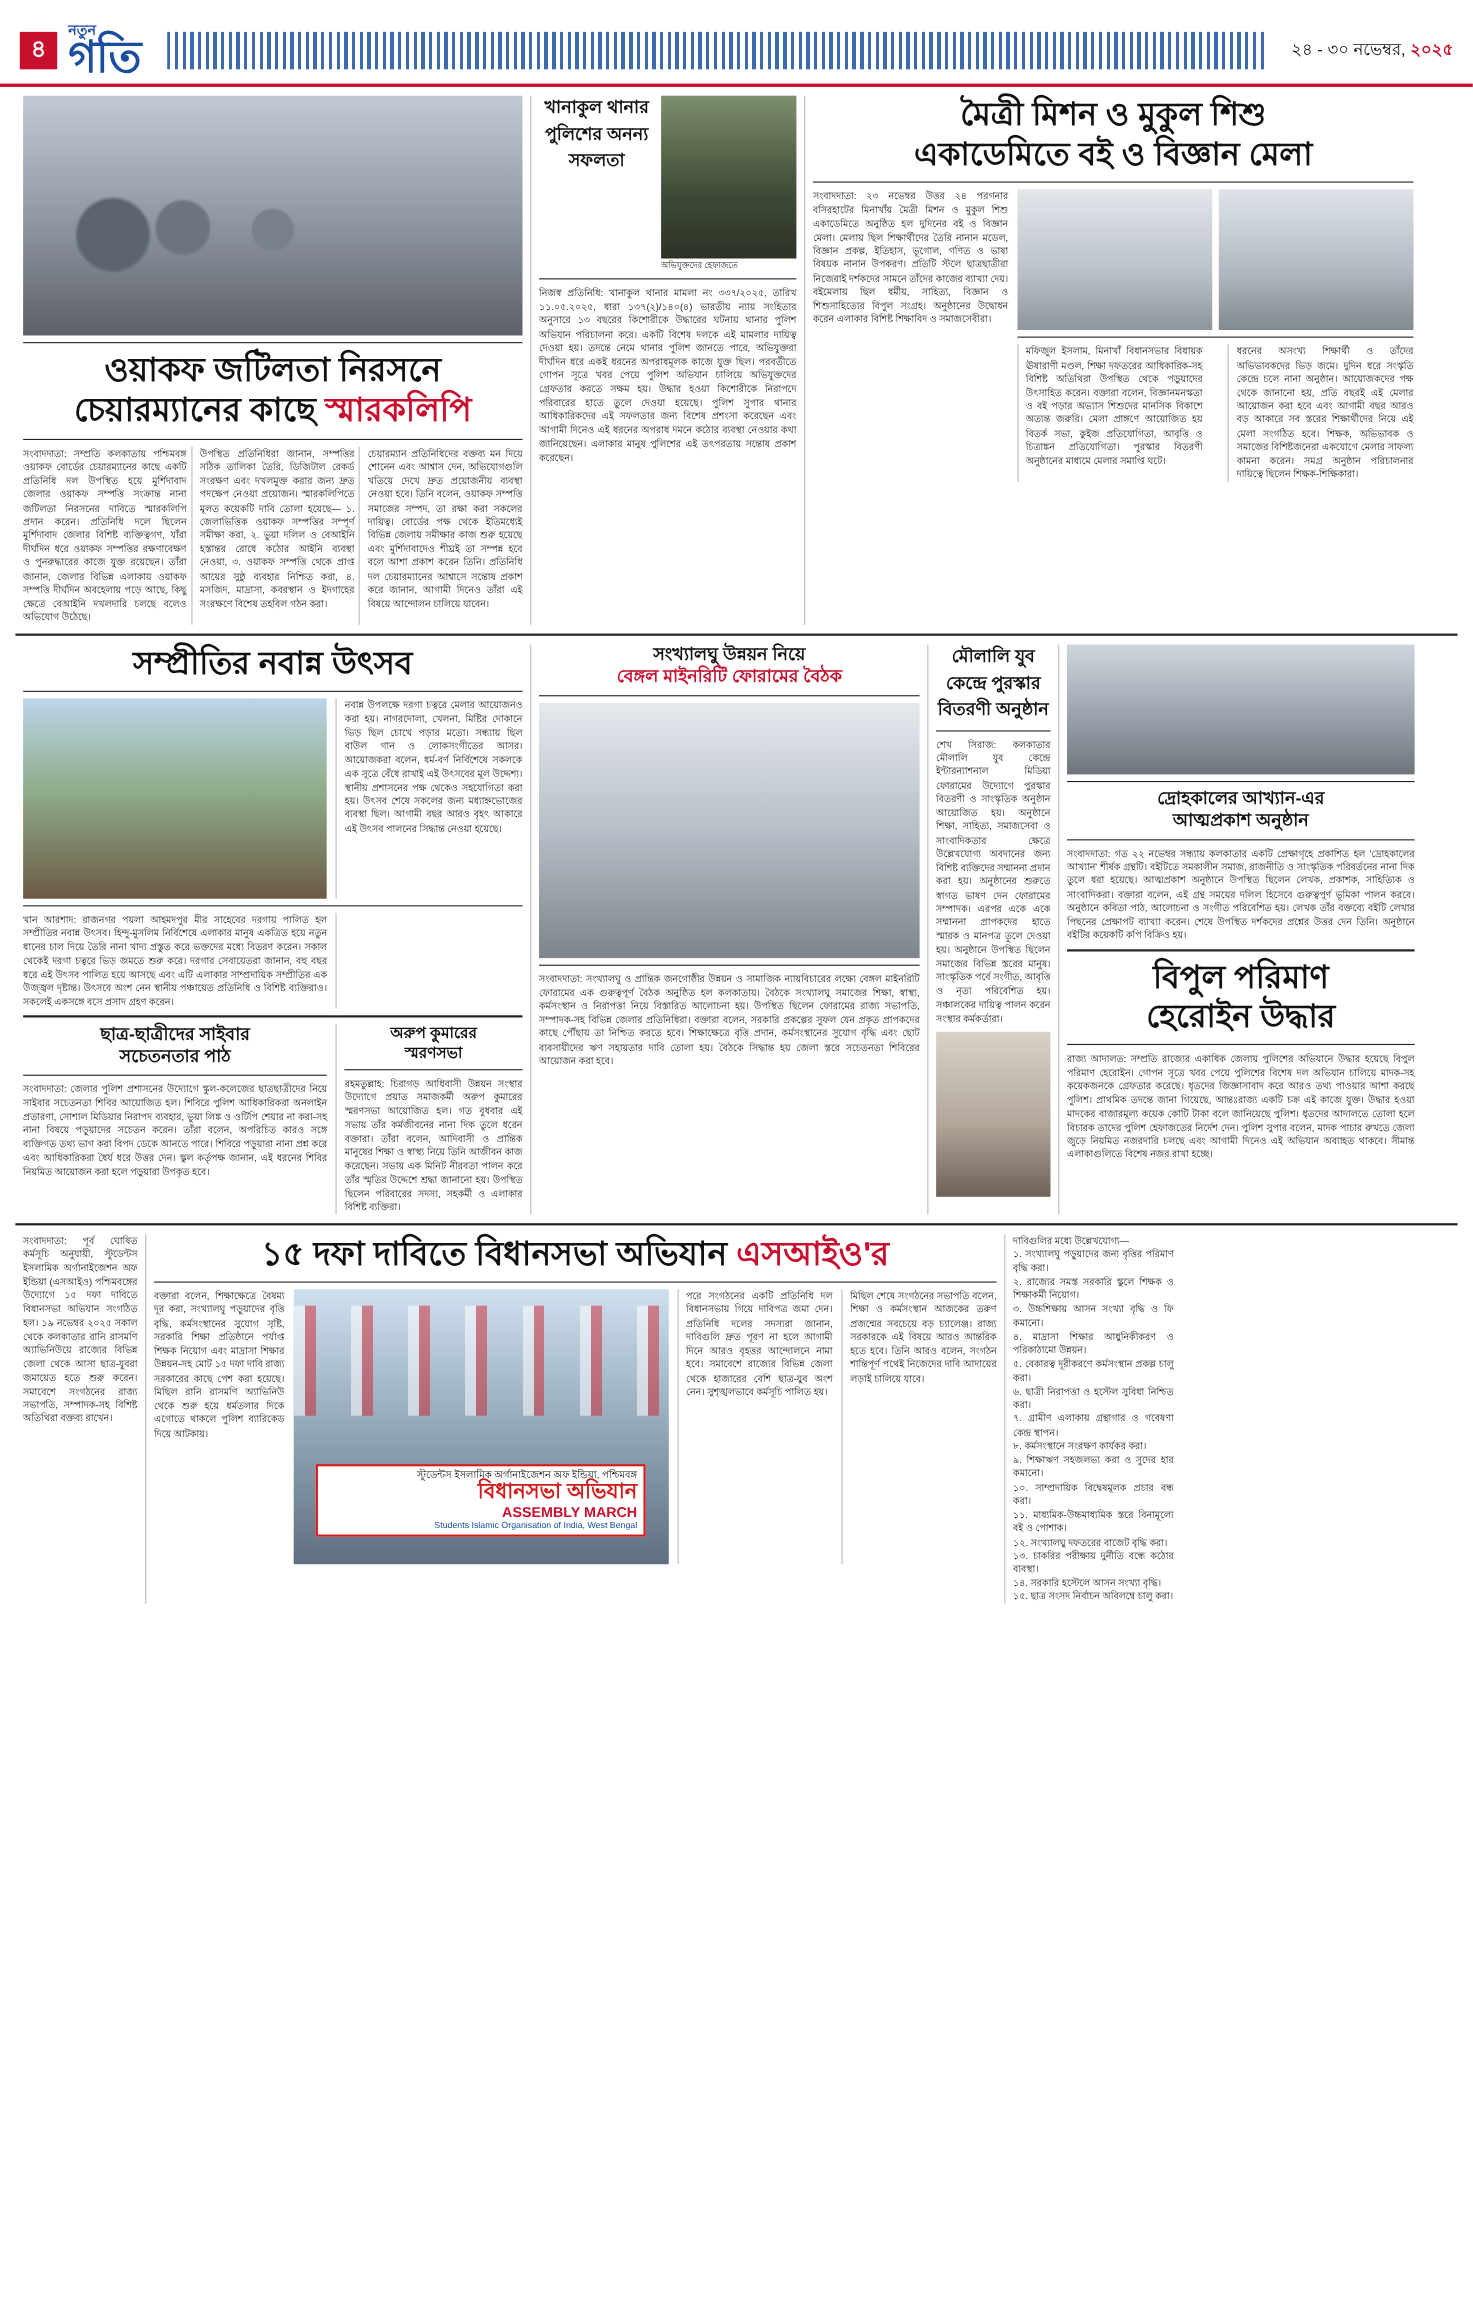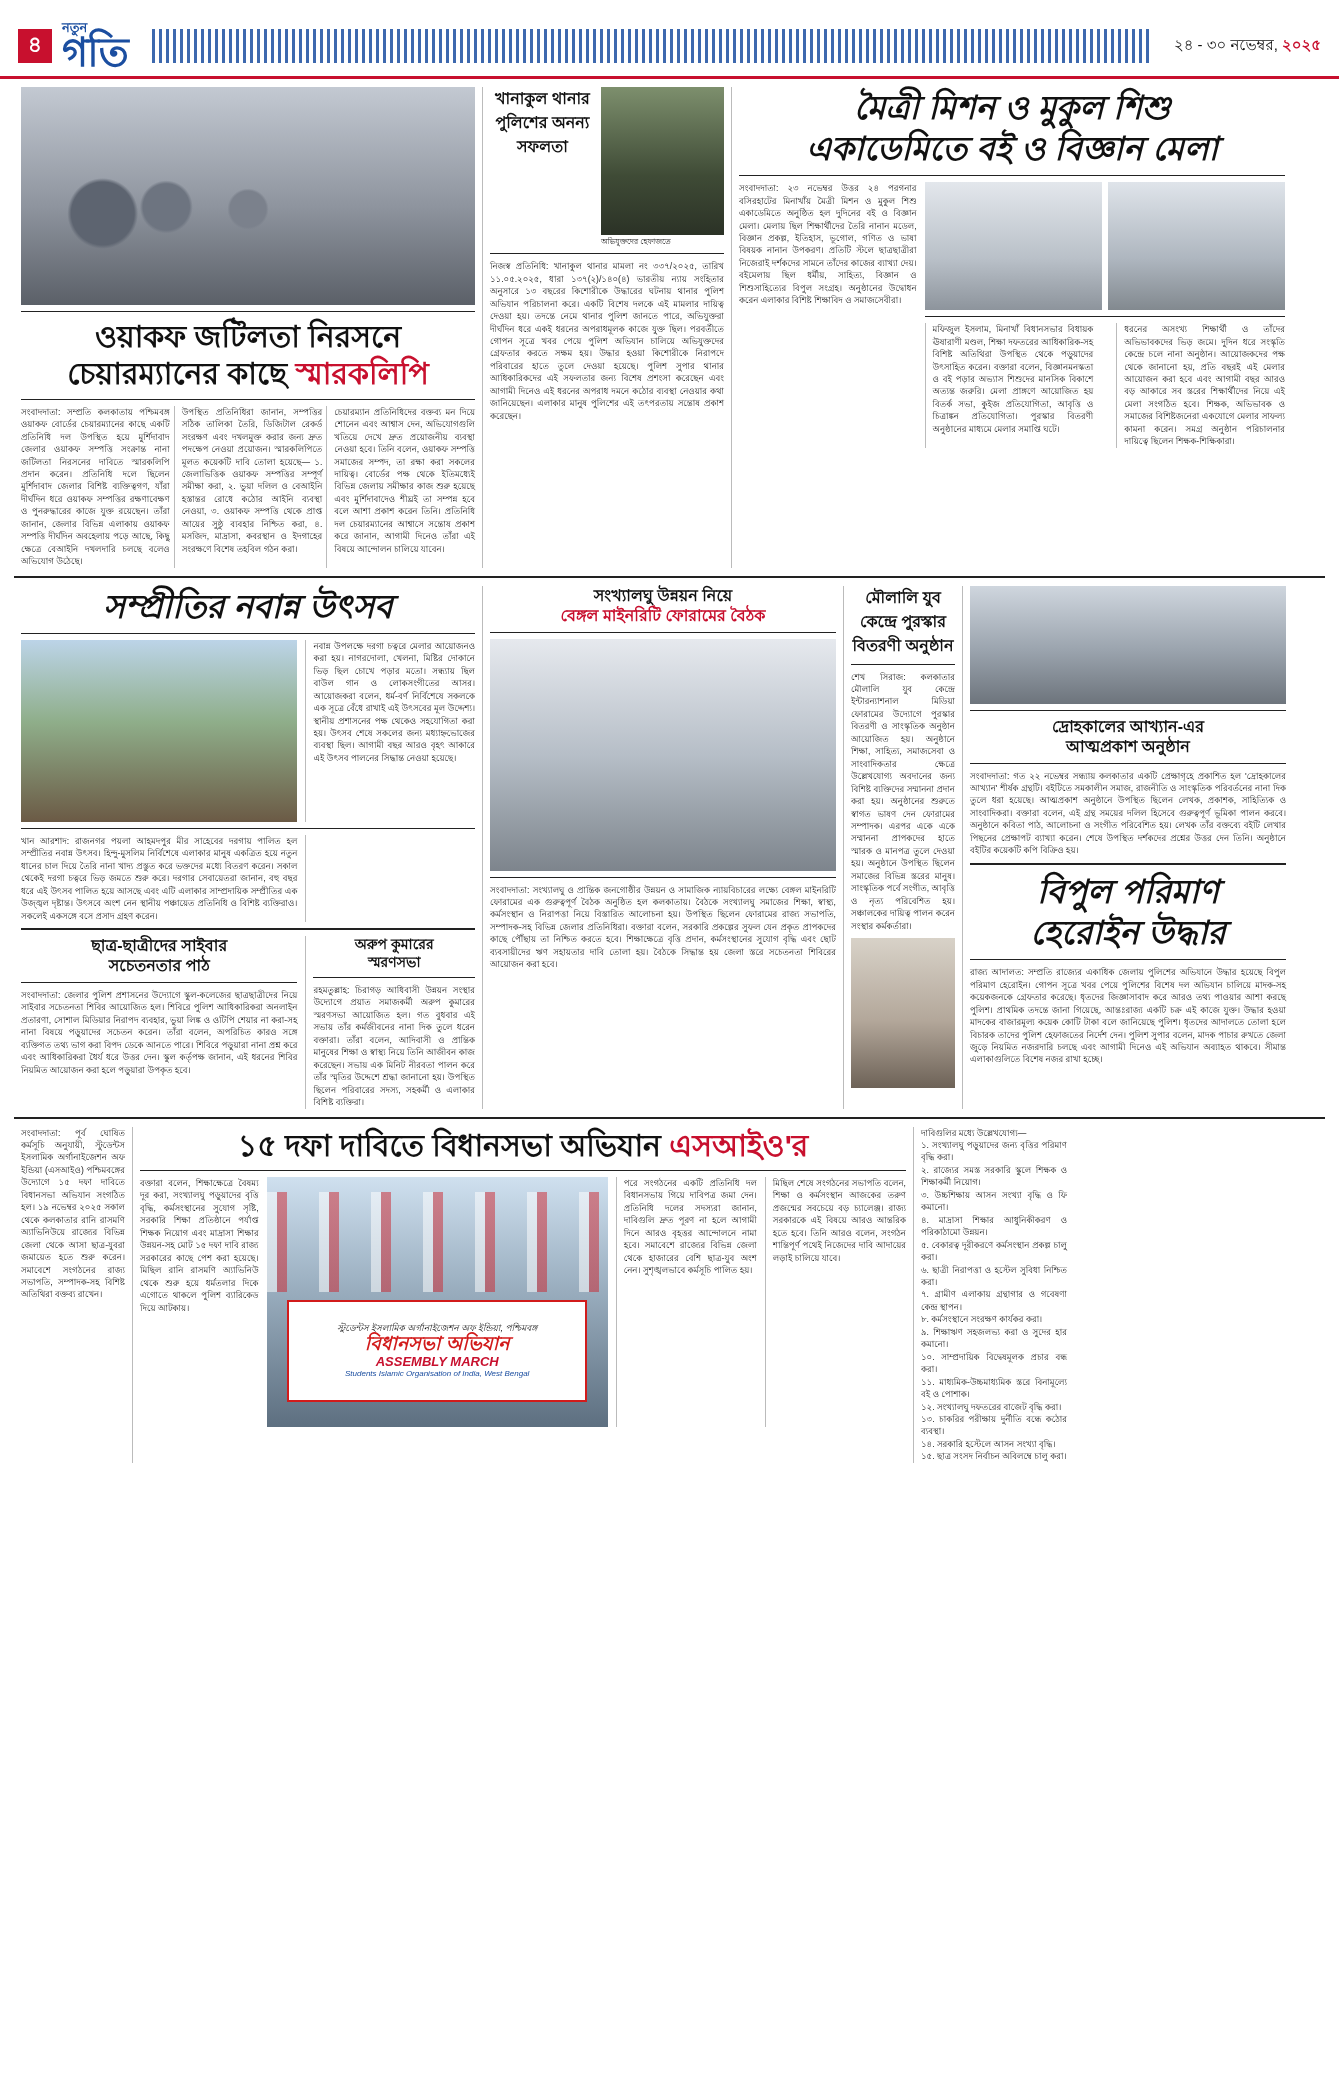--- a/index.html
+++ b/index.html
@@ -41,21 +41,21 @@
   .vr { border-left:1px solid #bbb; }
 
   .zone { display:flex; padding:0 14px; }
   .col { padding:0 7px; }
 
   .hl {
     text-align:center; font-weight:bold; line-height:1.25;
     color:#111;
   }
   .hl.xl { font-size:30px; }
-  .hl.lg { font-size:33px;font-style:italic; }
+  .hl.lg { font-size:29px; }
   .hl.md { font-size:16px; }
   .hl.sm { font-size:14px; }
   .hl .red { color:#c8102e; }
 
   .body-txt {
     font-size:8.6px; line-height:1.45; text-align:justify;
     color:#1a1a1a; hyphens:auto; word-break:break-word;
   }
   .cap { font-size:8.2px; line-height:1.4; text-align:justify; color:#1a1a1a; }
 
@@ -73,23 +73,22 @@
   .p-fair2 { background:linear-gradient(#dfe4ea,#aeb6bf 60%,#82898f); }
   .p-group { background:linear-gradient(#cfd6de,#9aa3ad 55%,#6d747c); }
   .p-darga { background:linear-gradient(#bcd4e8,#8fae8a 45%,#6b5a45); }
   .p-forum { background:linear-gradient(#e6e9ee,#b6bec7 50%,#7d848c); }
   .p-award { background:linear-gradient(#d8d2c8,#b3a79a 55%,#6d6257); }
   .p-rally { background:linear-gradient(#cfe0ef,#9fb3c4 40%,#5d6f80); }
 
   
   .banner {
     position:absolute; left:6%; right:6%; bottom:10%;
-    background:#fff; border:2px solid #d21b1b; padding:22px 6px;
-    text-align:center;
-    font-style:italic;
+    background:#fff; border:2px solid #d21b1b; padding:4px 6px;
+    text-align:right;
   }
   .banner-1 { font-size:9px; color:#111; line-height:1.1; }
   .banner-2 { font-size:19px; color:#d21b1b; font-weight:bold; line-height:1.1; }
   .banner-3 { font-size:8px; color:#1b4ea0; }
 
   .flagrow { position:absolute; top:6%; left:0; right:0; height:40%;
      background:
       repeating-linear-gradient(90deg, rgba(255,255,255,.95) 0 10px, rgba(206,32,41,.9) 10px 20px, rgba(255,255,255,0) 20px 52px);
      opacity:.55;
   }

